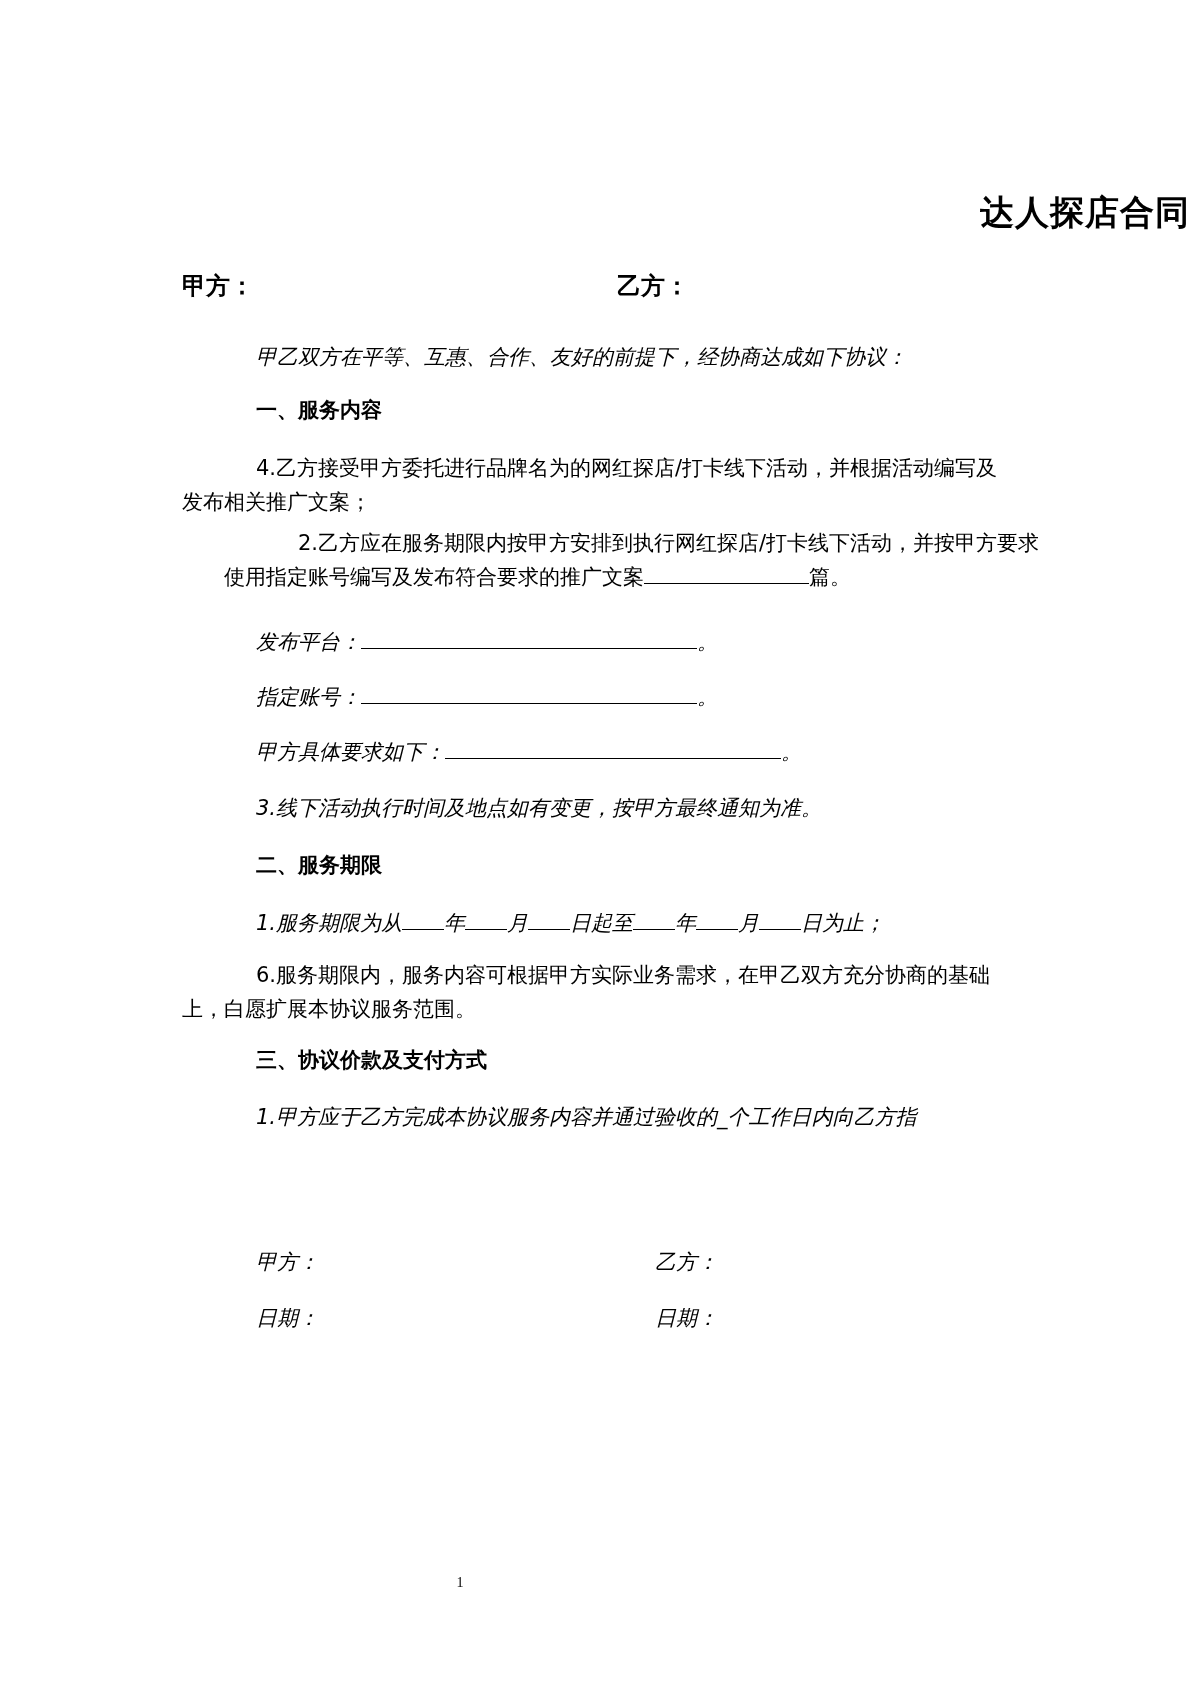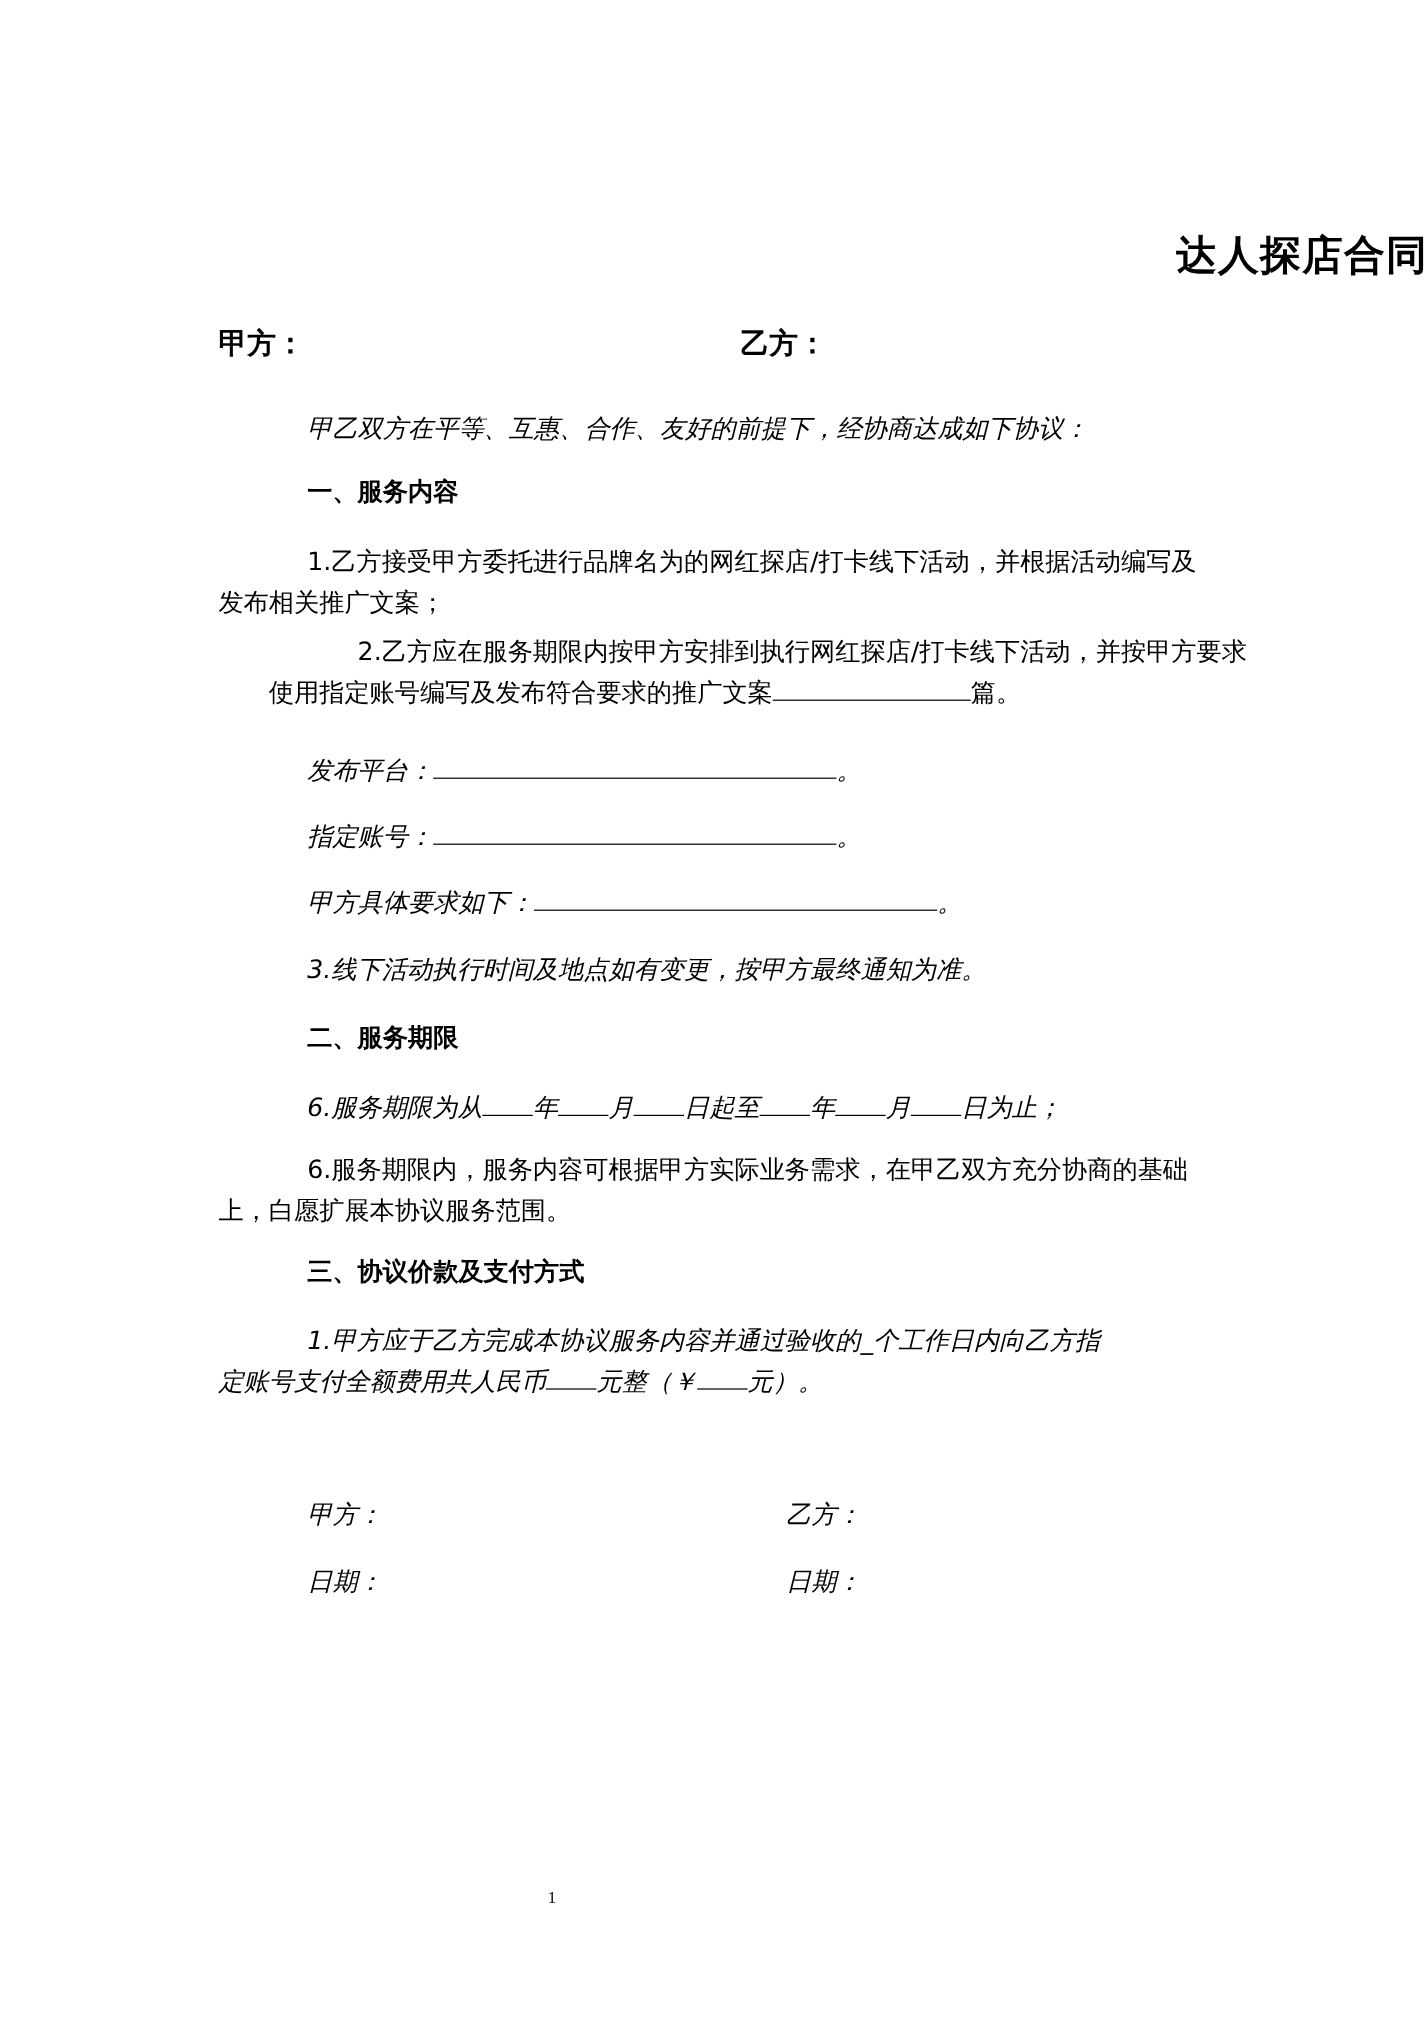--- a/index.html
+++ b/index.html
@@ -22,52 +22,49 @@
 
   <div class="abs title">达人探店合同</div>
 
   <div class="abs party-head" style="left:182px;">甲方：</div>
   <div class="abs party-head" style="left:617px;">乙方：</div>
 
   <div class="abs body-text" style="left:256px; top:340px;">甲乙双方在平等、互惠、合作、友好的前提下，经协商达成如下协议：</div>
 
   <div class="abs heading" style="left:256px; top:396px;">一、服务内容</div>
 
-  <div class="para" style="top:451px;">1.乙方接受甲方委托进行品牌名为的网红探店/打卡线下活动，并根据活动编写及发布相关推广文案；</div>
+  <div class="para" style="top:451px;">4.乙方接受甲方委托进行品牌名为的网红探店/打卡线下活动，并根据活动编写及发布相关推广文案；</div>
 
   <div class="para" style="top:526px;margin-left:42px;"><span>2.乙方应在服务期限内按甲方安排到执行网红探店/打卡线下活动，并按甲方要求使用指定账号编写及发布符合要求的推广文案</span><span class="blank" style="width:165px; text-indent:0;"></span><span>篇。</span></div>
 
   <div class="abs body-text" style="left:256px; top:625px;">
     <span>发布平台：</span><span class="blank" style="width:336px;"></span><span>。</span>
   </div>
 
   <div class="abs body-text" style="left:256px; top:680px;">
     <span>指定账号：</span><span class="blank" style="width:336px;"></span><span>。</span>
   </div>
 
   <div class="abs body-text" style="left:256px; top:735px;">
     <span>甲方具体要求如下：</span><span class="blank" style="width:336px;"></span><span>。</span>
   </div>
 
   <div class="abs body-text" style="left:256px; top:791px;">3.线下活动执行时间及地点如有变更，按甲方最终通知为准。</div>
 
   <div class="abs heading" style="left:256px; top:851px;">二、服务期限</div>
 
   <div class="abs body-text" style="left:256px; top:906px;">
-    <span>6.服务期限为从</span><span class="blank" style="width:42px;"></span><span>年</span><span class="blank" style="width:42px;"></span><span>月</span><span class="blank" style="width:42px;"></span><span>日起至</span><span class="blank" style="width:42px;"></span><span>年</span><span class="blank" style="width:42px;"></span><span>月</span><span class="blank" style="width:42px;"></span><span>日为止；</span>
+    <span>1.服务期限为从</span><span class="blank" style="width:42px;"></span><span>年</span><span class="blank" style="width:42px;"></span><span>月</span><span class="blank" style="width:42px;"></span><span>日起至</span><span class="blank" style="width:42px;"></span><span>年</span><span class="blank" style="width:42px;"></span><span>月</span><span class="blank" style="width:42px;"></span><span>日为止；</span>
   </div>
 
   <div class="para" style="top:958px;">6.服务期限内，服务内容可根据甲方实际业务需求，在甲乙双方充分协商的基础上，白愿扩展本协议服务范围。</div>
 
   <div class="abs heading" style="left:256px; top:1046px;">三、协议价款及支付方式</div>
 
   <div class="abs body-text" style="left:256px; top:1100px;">1.甲方应于乙方完成本协议服务内容并通过验收的_个工作日内向乙方指</div>
-  <div class="abs body-text" style="left:182px; top:1134px;">
-    <span>定账号支付全额费用共人民币</span><span class="blank" style="width:42px;"></span><span>元整（￥</span><span class="blank" style="width:42px;"></span><span>元）。</span>
-  </div>
 
   <div class="abs body-text" style="left:256px; top:1245px;">甲方：</div>
   <div class="abs body-text" style="left:655px; top:1245px;">乙方：</div>
   <div class="abs body-text" style="left:256px; top:1301px;">日期：</div>
   <div class="abs body-text" style="left:655px; top:1301px;">日期：</div>
 
   <div class="abs page-num">1</div>
 </div>
 
 </body></html>

